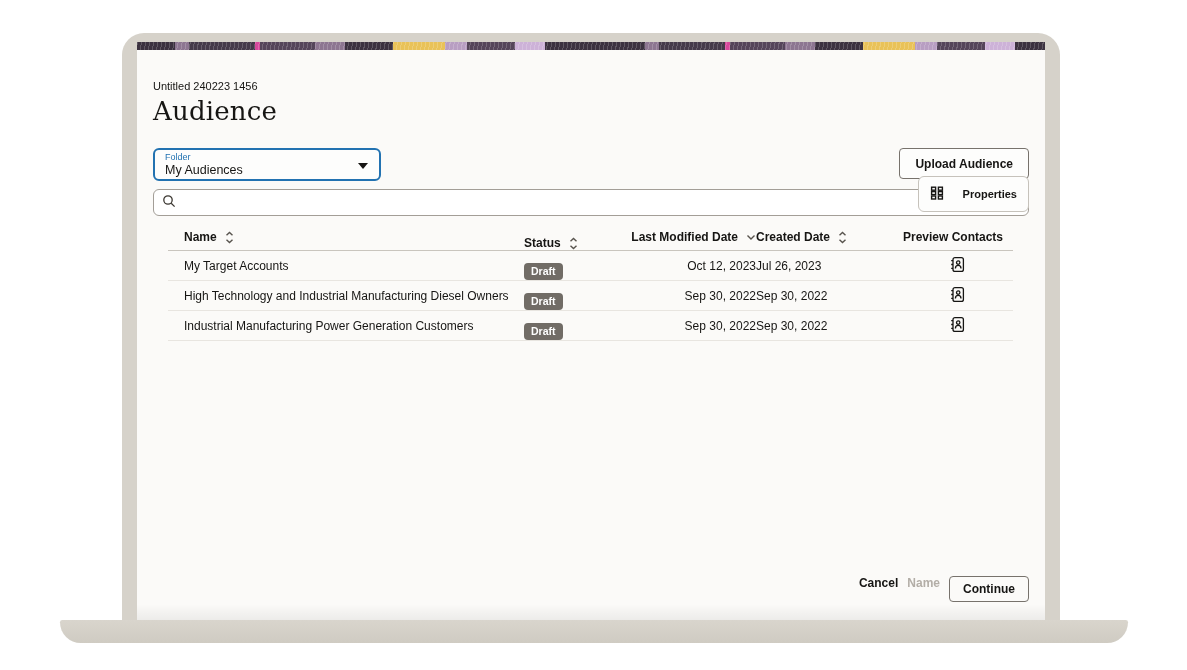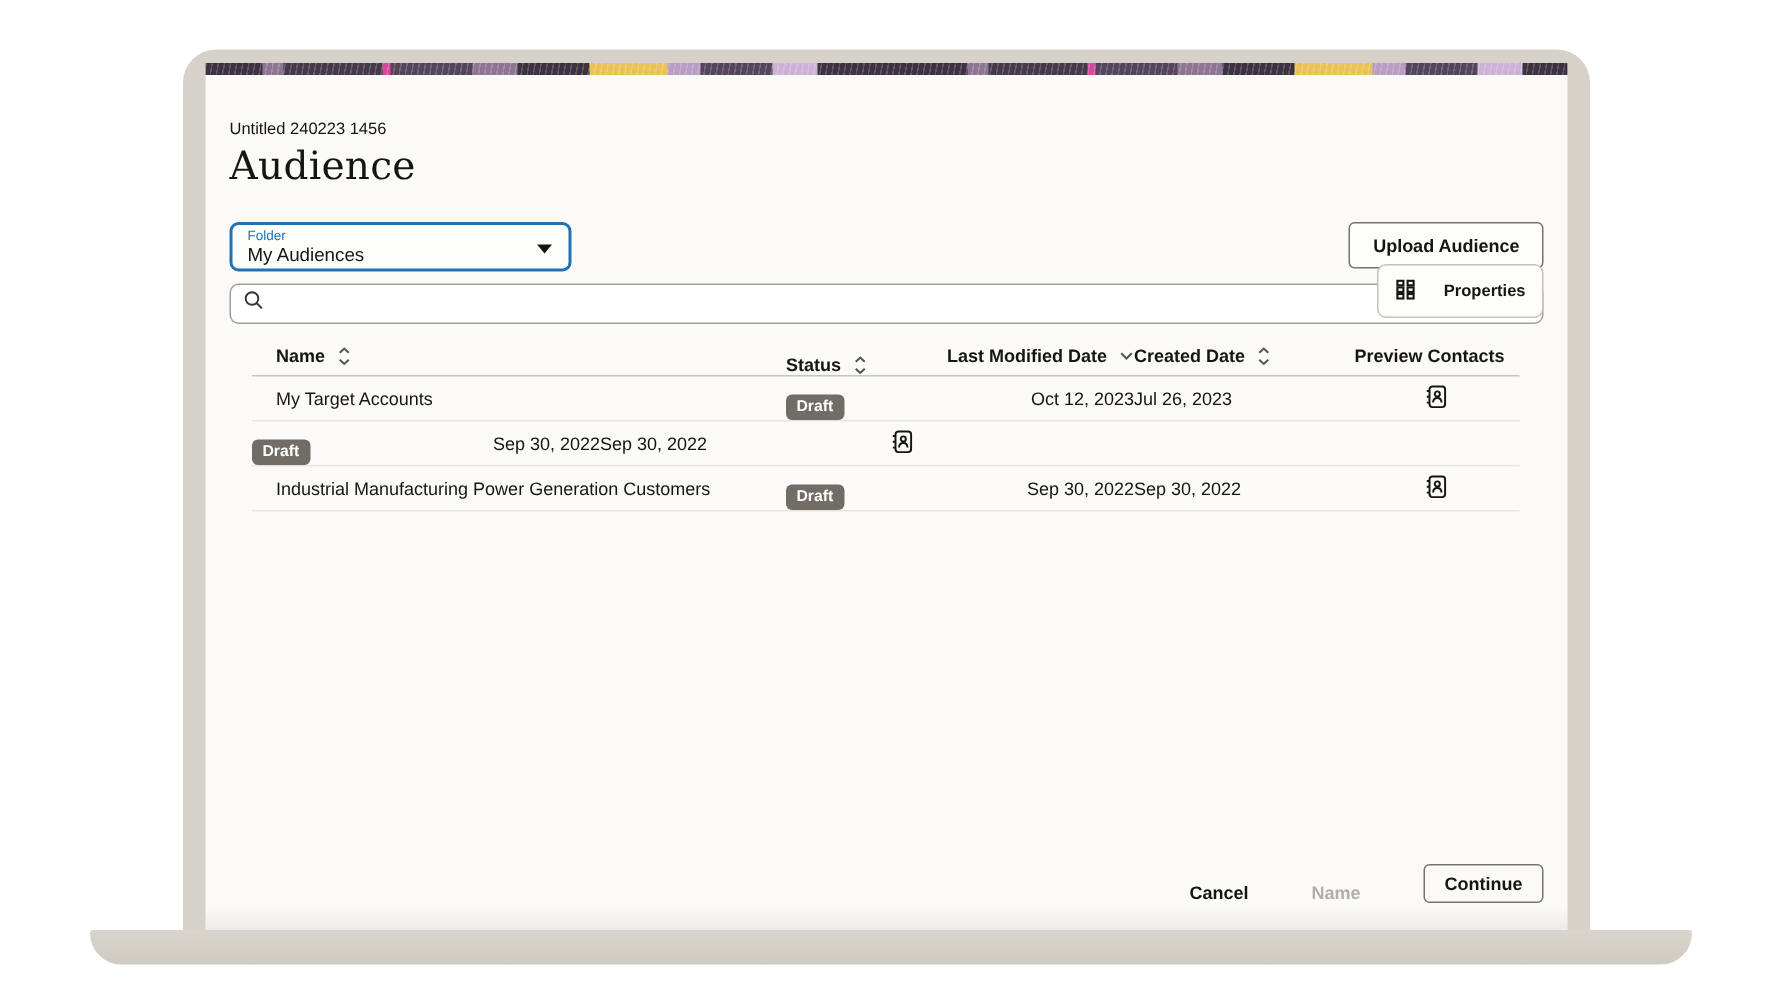--- a/index.html
+++ b/index.html
@@ -226,22 +226,22 @@
   .preview-contacts-btn {
     background: none; border: none; cursor: pointer;
     color: #161513; display: inline-flex; padding: 2px;
   }
 
   
   .footer-actions {
     position: absolute;
     bottom: 18px; right: 16px;
     display: flex;
-    align-items: flex-end;
-    gap: 42px;
+    align-items: flex-start;
+    gap: 9px;
   }
   .link-btn {
     background: none; border: none;
     font-size: 12px; font-weight: bold;
     color: #161513; cursor: pointer;
     font-family: "Liberation Sans", sans-serif;
   }
   .link-btn.disabled { color: #b3aea7; cursor: default; }
   .btn-continue {
     height: 26px;
@@ -359,20 +359,21 @@
                   <path d="M1.2 4.6 h1.8 M1.2 8.5 h1.8 M1.2 12.4 h1.8"></path>
                   <circle cx="8.2" cy="6.6" r="1.7"></circle>
                   <path d="M5.4 12.4 c0 -2.1 1.3 -3.1 2.8 -3.1 s2.8 1 2.8 3.1"></path>
                 </svg>
               </span>
             </button>
           </div>
         </div>
 
         <div class="t-row t-body-row">
+          <div class="col-name">High Technology and Industrial Manufacturing Diesel Owners</div>
           <div class="col-status">
               <span class="status-badge">Draft</span>
             </div>
           <div class="col-modified">Sep 30, 2022</div>
           <div class="col-created">Sep 30, 2022</div>
           <div class="col-preview">
             <button class="preview-contacts-btn">
               <span>
                 <svg width="15" height="17" viewBox="0 0 15 17" fill="none" stroke="currentColor" stroke-width="1.3">
                   <rect x="3" y="1.6" width="10.4" height="13.8" rx="2"></rect>

